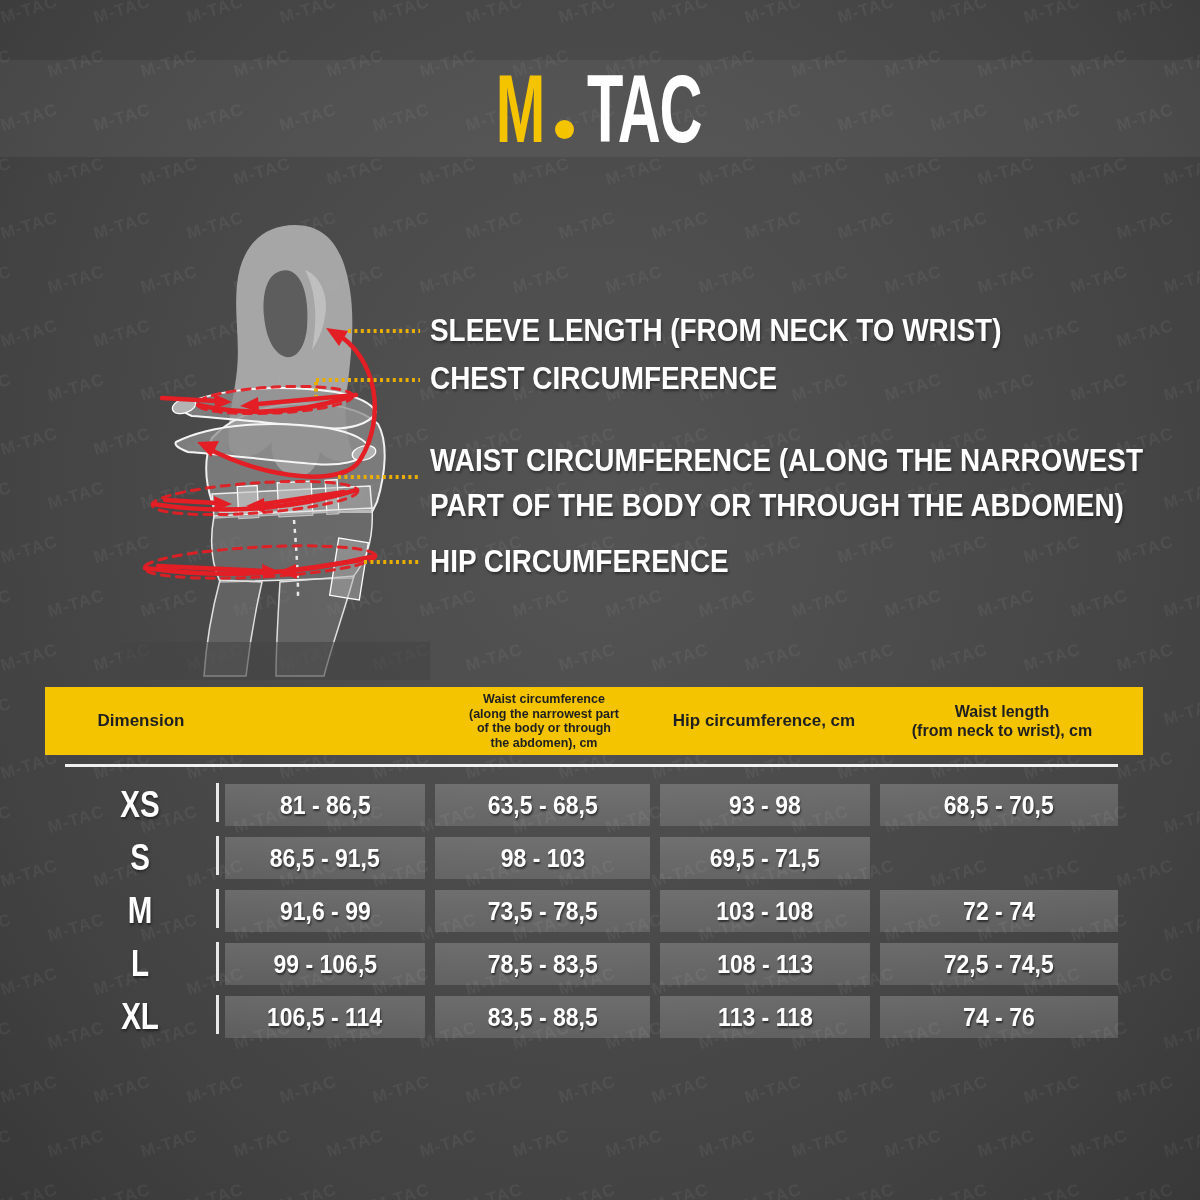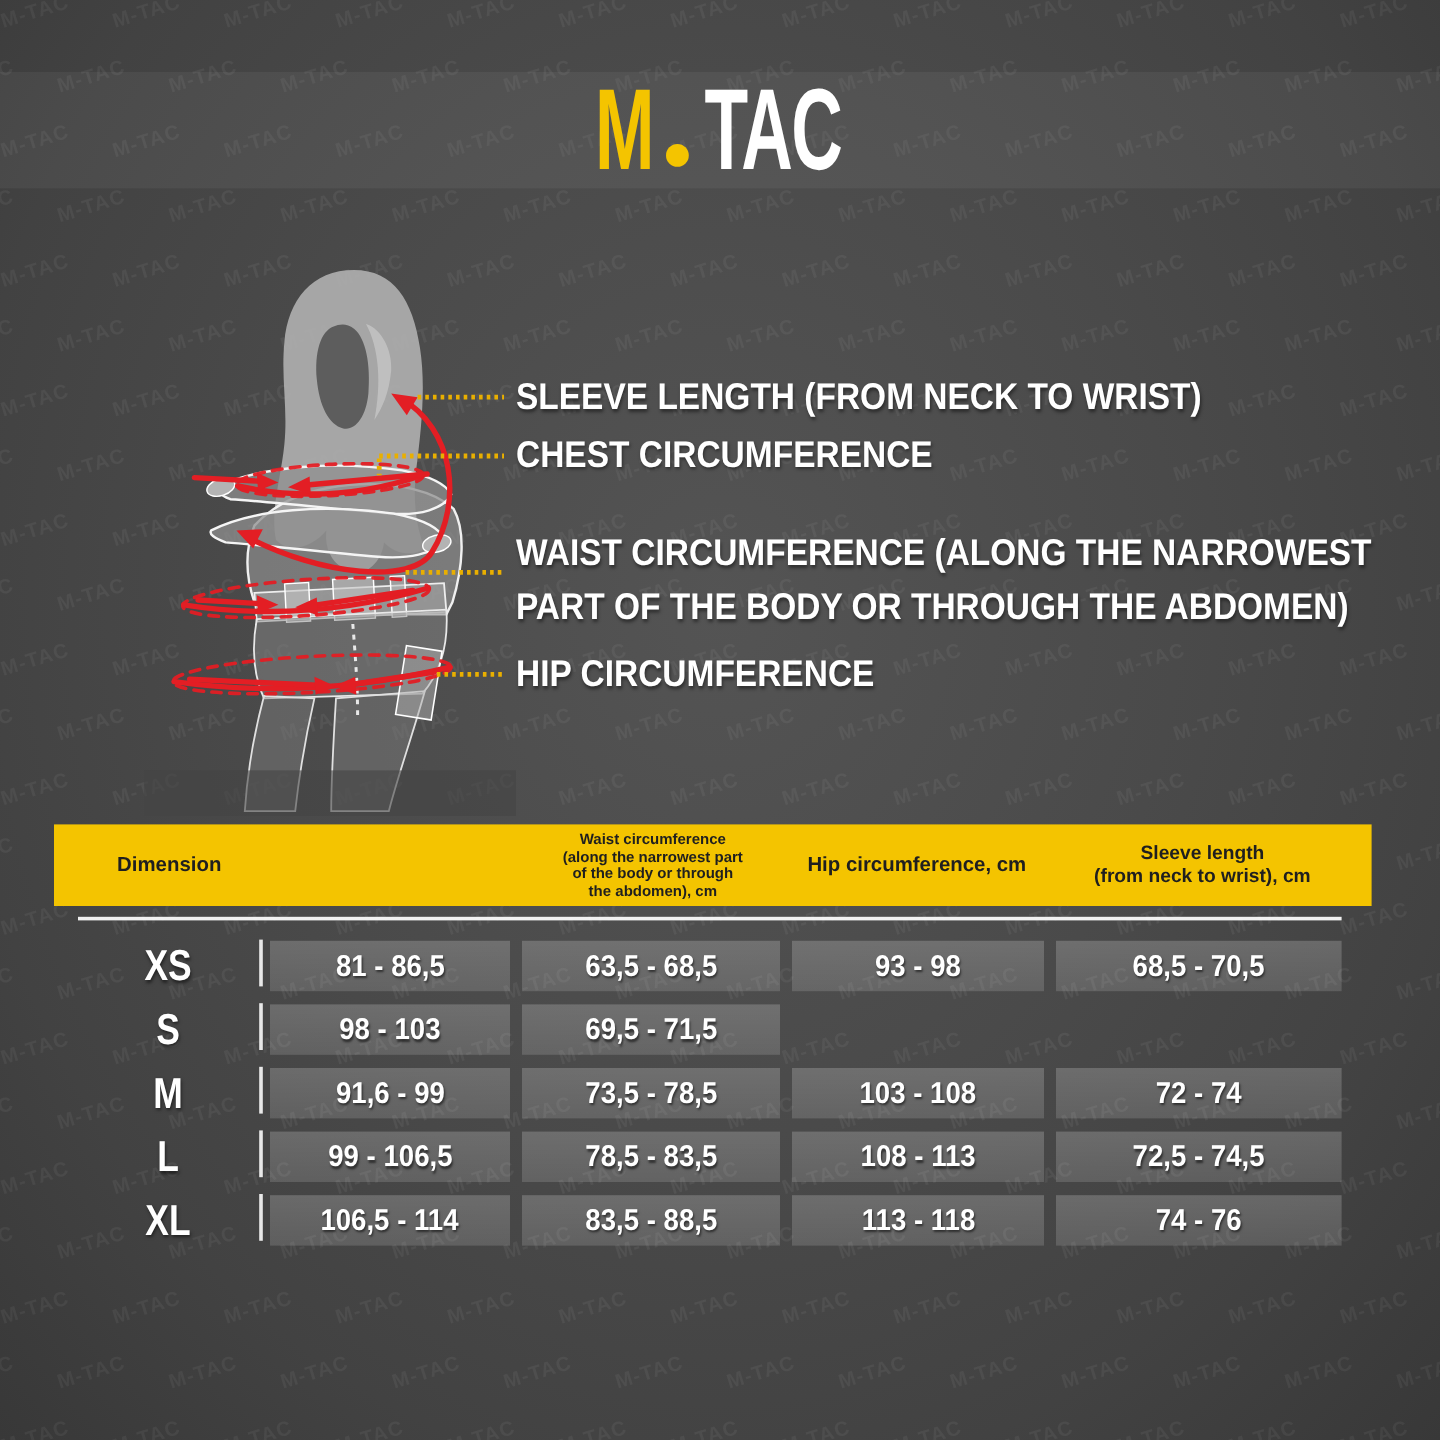--- a/index.html
+++ b/index.html
@@ -481,21 +481,21 @@
   <div id="thead">
     <div class="hcell h-dim">Dimension</div>
     <div class="hcell h-hip">Hip circumference, cm</div>
     <div class="hcell h-waist">
       <span>Waist circumference</span>
       <span>(along the narrowest part</span>
       <span>of the body or through</span>
       <span>the abdomen), cm</span>
     </div>
     <div class="hcell h-sleeve">
-      <span>Sleeve length</span>
+      <span>Waist length</span>
       <span>(from neck to wrist), cm</span>
     </div>
   </div>
   <div id="head-rule"></div>
 
   <div id="tbody">
     <div class="trow">
       <div class="size-cell">
           <span class="cell-text">XS</span>
         </div>
@@ -511,20 +511,23 @@
       <div class="data-cell">
           <span class="cell-text">68,5 - 70,5</span>
         </div>
       <div class="vline"></div>
     </div>
     <div class="trow">
       <div class="size-cell">
           <span class="cell-text">S</span>
         </div>
       <div class="data-cell">
+          <span class="cell-text">86,5 - 91,5</span>
+        </div>
+      <div class="data-cell">
           <span class="cell-text">98 - 103</span>
         </div>
       <div class="data-cell">
           <span class="cell-text">69,5 - 71,5</span>
         </div>
       <div class="vline"></div>
     </div>
     <div class="trow">
       <div class="size-cell">
           <span class="cell-text">M</span>

